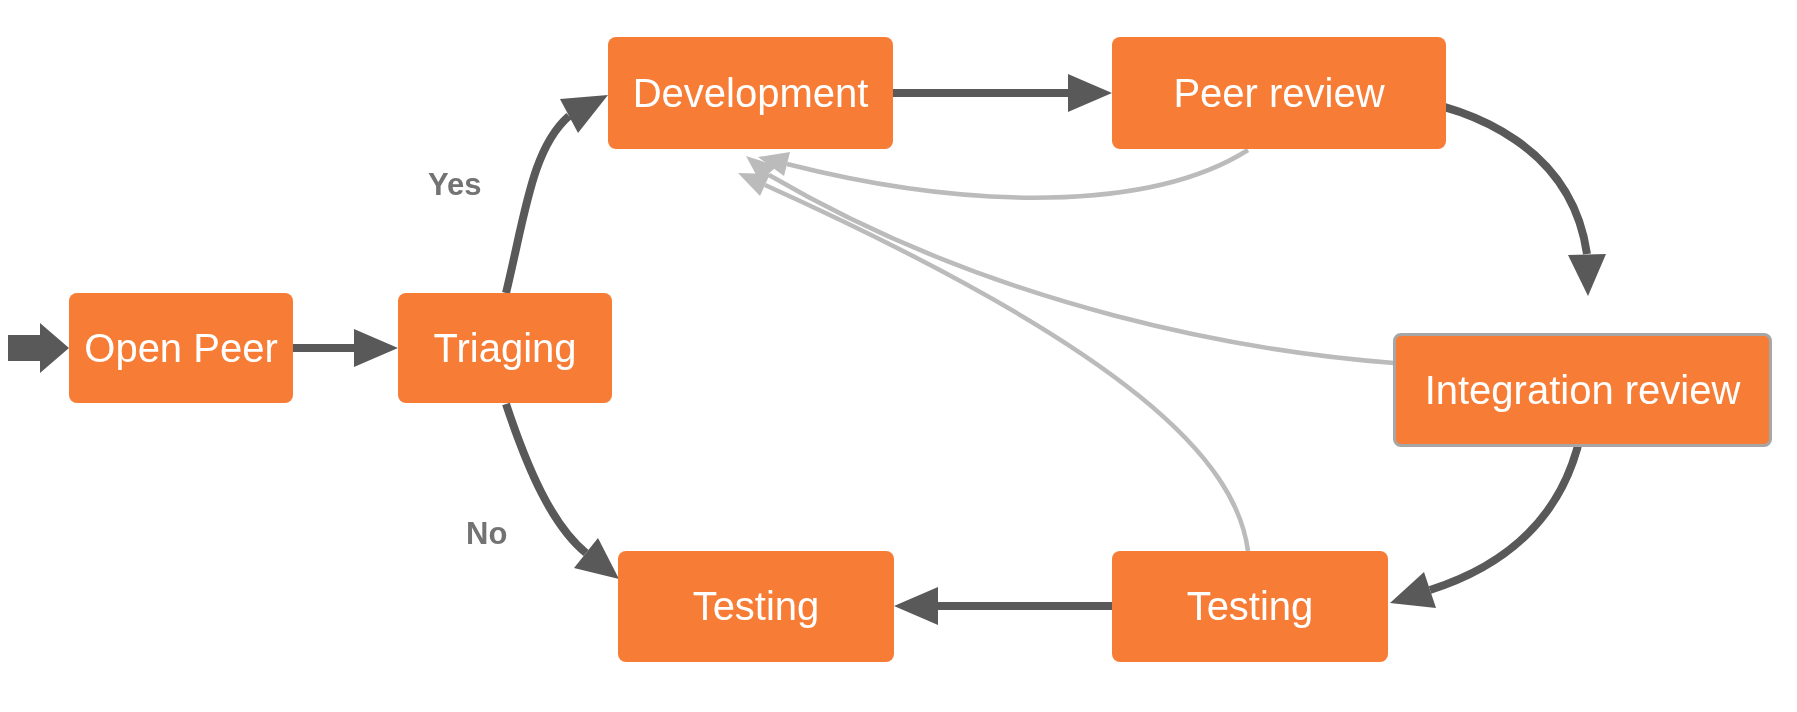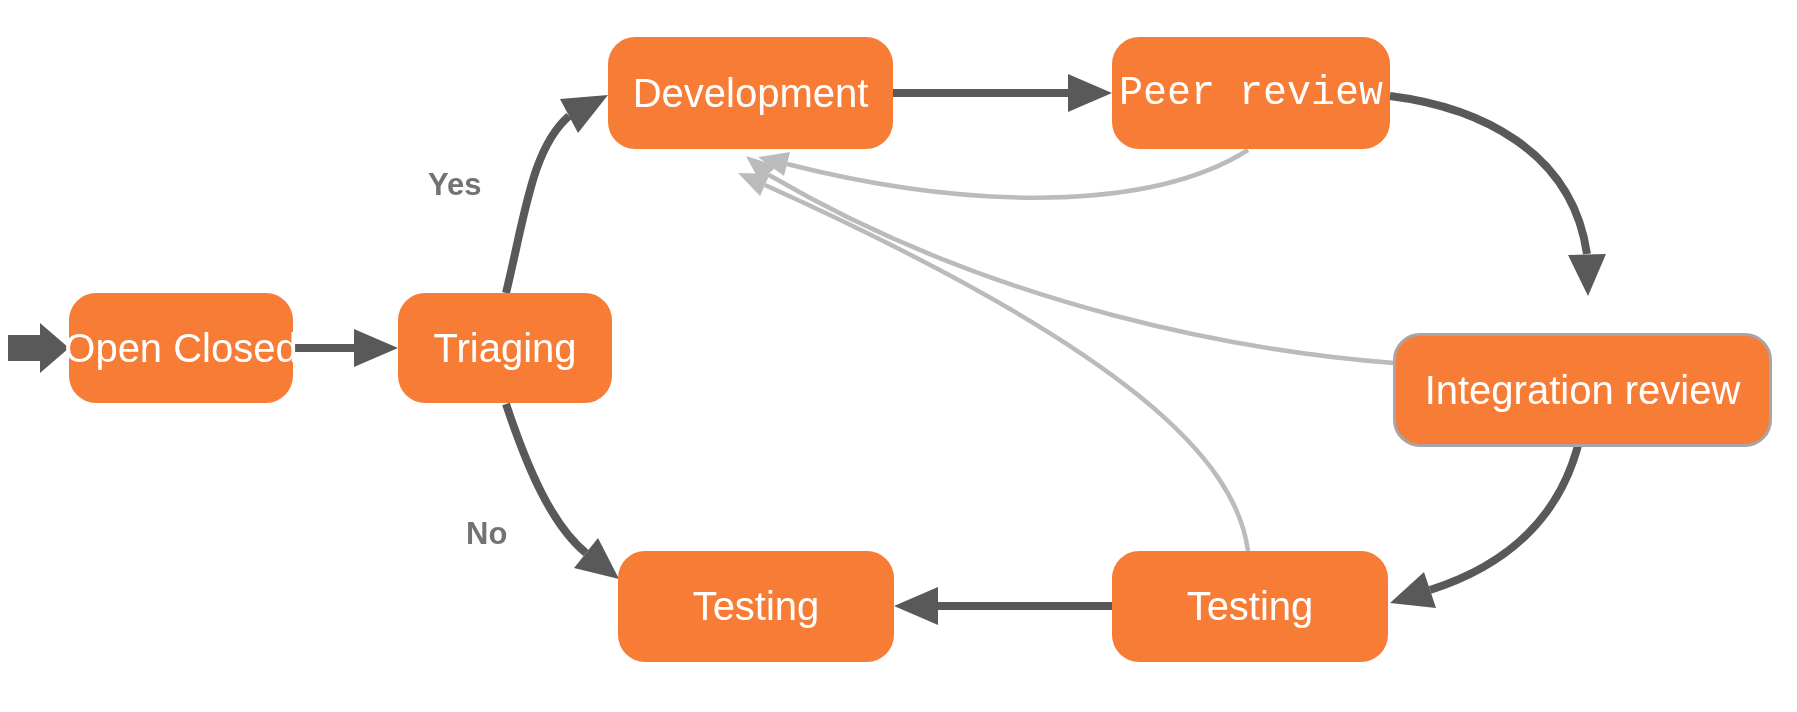--- a/index.html
+++ b/index.html
@@ -20,37 +20,37 @@
     left: 0;
     top: 0;
     width: 1797px;
     height: 712px;
   }
   .node {
     position: absolute;
     box-sizing: border-box;
     background: #F77C36;
     color: #ffffff;
-    border-radius: 27px;
+    border-radius: 8px;
     display: flex;
     align-items: center;
     justify-content: center;
     font-size: 40px;
     font-weight: 400;
     white-space: nowrap;
     cursor: default;
   }
   .node.selected {
     border: 3px solid #A6A6A6;
     margin-top: 40px;
   }
   #n-open-issue          { left:  69px; top: 293px; width: 224px; height: 110px; }
   #n-triaging            { left: 398px; top: 293px; width: 214px; height: 110px; }
   #n-development         { left: 608px; top:  37px; width: 285px; height: 112px; }
-  #n-peer-review         { left:1112px; top:  37px; width: 278px; height: 112px; font-family: Liberation Mono, monospace; }
+  #n-peer-review         { left:1112px; top:  37px; width: 334px; height: 112px; }
   #n-integration-review  { left:1393px; top: 293px; width: 379px; height: 114px; }
   #n-testing             { left:1112px; top: 551px; width: 276px; height: 111px; justify-content: center; }
   #n-closed              { left: 618px; top: 551px; width: 276px; height: 111px; }
   .branch-label {
     position: absolute;
     font-size: 31px;
     font-weight: 700;
     color: #737373;
   }
   #label-yes { left: 428px; top: 167px; }
@@ -113,21 +113,21 @@
       <polygon points="746,156 777,166 760,182" fill="#BBBBBB"></polygon>
     </g>
 
     <g>
       <path d="M 1248 551 C 1236 460, 1130 350, 765 185" fill="none" stroke="#BBBBBB" stroke-width="4.5"></path>
       <polygon points="738,173 770,174 760,196" fill="#BBBBBB"></polygon>
     </g>
   </svg>
 
   <div class="node" id="n-open-issue">
-    <span>Open Closed</span>
+    <span>Open Peer</span>
   </div>
 
   <div class="node" id="n-triaging">
     <span>Triaging</span>
   </div>
 
   <div class="node" id="n-development">
     <span>Development</span>
   </div>
 

